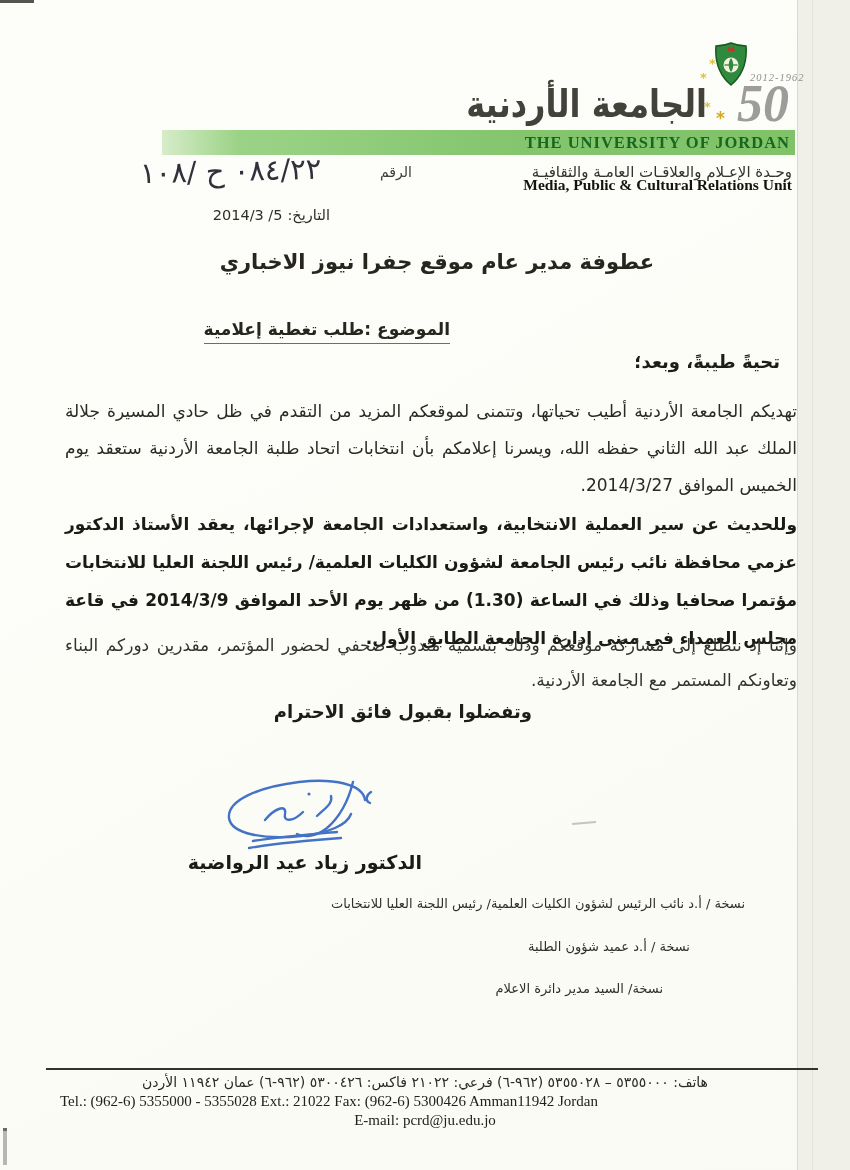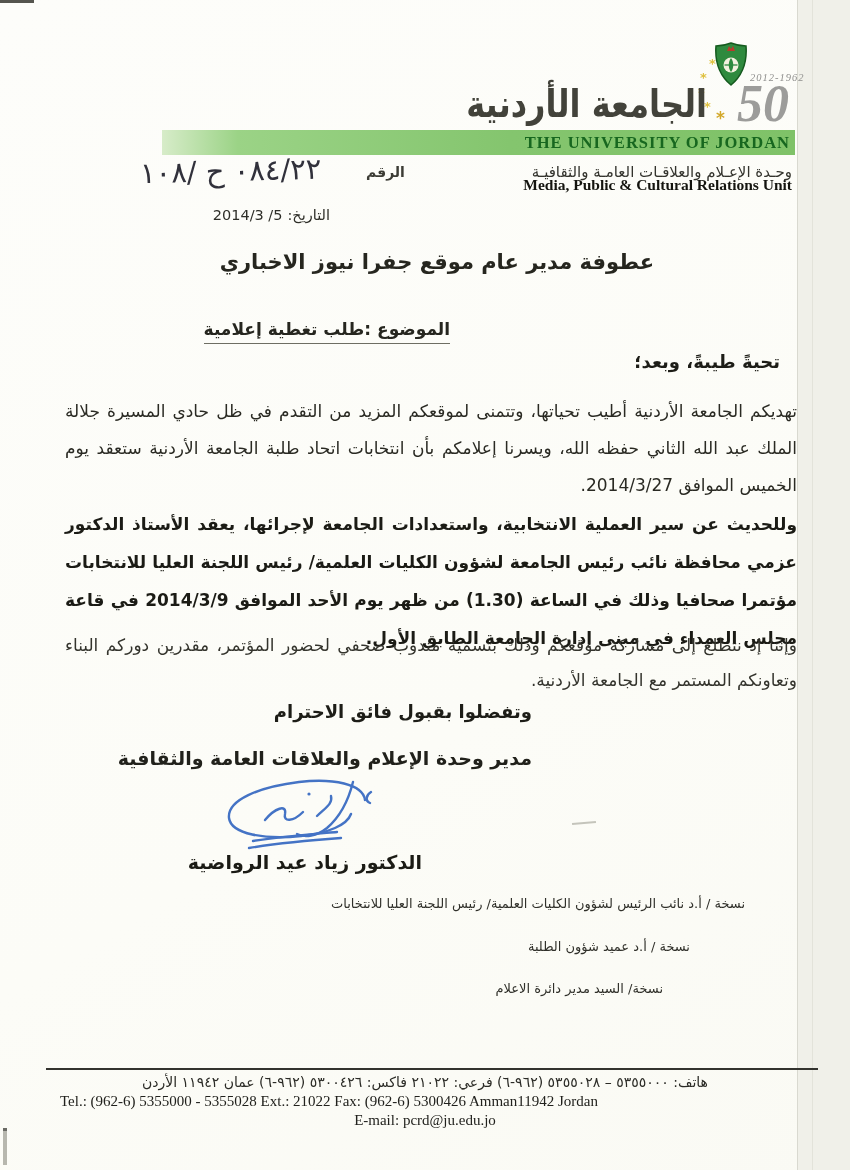--- a/index.html
+++ b/index.html
@@ -41,21 +41,21 @@
     display:flex;align-items:center;justify-content:flex-end;direction:ltr;}
   .green-bar .uni-en{font-family:"Liberation Serif","DejaVu Serif",serif;font-weight:bold;
     font-size:16.5px;color:#17671f;letter-spacing:1px;padding-right:5px;white-space:nowrap;}
   .unit-ar{position:absolute;right:58px;top:155px;font-size:15px;font-weight:400;color:#33332d;white-space:nowrap;margin-top:8px;}
   .unit-en{position:absolute;right:58px;top:176px;direction:ltr;
     font-family:"Liberation Serif","DejaVu Serif",serif;font-weight:bold;font-size:15.5px;color:#14140f;white-space:nowrap;}
 
   
   .ref-hand{position:absolute;left:140px;top:154px;direction:ltr;unicode-bidi:bidi-override;
     font-size:29px;color:#31313b;letter-spacing:3px;transform:rotate(-1.5deg);white-space:nowrap;}
-  .ref-label{position:absolute;left:366px;top:164px;font-size:14px;color:#3c3c35;font-weight:bold;}
+  .ref-label{position:absolute;left:380px;top:164px;font-size:14px;color:#3c3c35;}
   .date-line{position:absolute;right:520px;top:207px;display:flex;gap:5px;
     font-size:14.5px;color:#2e2e28;white-space:nowrap;}
   .date-line .val{direction:ltr;unicode-bidi:bidi-override;margin-left:28px;}
 
   
   .recipient{position:absolute;right:196px;top:250px;font-size:21px;font-weight:600;color:#26261f;white-space:nowrap;margin-left:37px;}
   .subject{position:absolute;right:400px;top:319px;font-size:17px;font-weight:600;color:#26261f;
     border-bottom:1px solid #6e6e63;padding-bottom:4px;white-space:nowrap;}
   .greeting{position:absolute;right:70px;top:351px;font-size:18px;font-weight:bold;color:#1d1d17;white-space:nowrap;}
   .para{position:absolute;left:65px;width:732px;text-align:justify;color:#2a2a23;
@@ -127,21 +127,20 @@
   </div>
 
   <div class="recipient">عطوفة مدير عام موقع جفرا نيوز الاخباري</div>
   <div class="subject">الموضوع :طلب تغطية إعلامية</div>
   <div class="greeting">تحيةً طيبةً، وبعد؛</div>
   <div class="para p1">تهديكم الجامعة الأردنية أطيب تحياتها، وتتمنى لموقعكم المزيد من التقدم في ظل حادي المسيرة جلالة الملك عبد الله الثاني حفظه الله، ويسرنا إعلامكم بأن انتخابات اتحاد طلبة الجامعة الأردنية ستعقد يوم الخميس الموافق 2014/3/27.</div>
   <div class="para p2">وللحديث عن سير العملية الانتخابية، واستعدادات الجامعة لإجرائها، يعقد الأستاذ الدكتور عزمي محافظة نائب رئيس الجامعة لشؤون الكليات العلمية/ رئيس اللجنة العليا للانتخابات مؤتمرا صحافيا وذلك في الساعة (1.30) من ظهر يوم الأحد الموافق 2014/3/9 في قاعة مجلس العمداء في مبنى إدارة الجامعة الطابق الأول.</div>
   <div class="para p3">وإننا إذ نتطلع إلى مشاركة موقعكم وذلك بتسمية مندوب صحفي لحضور المؤتمر، مقدرين دوركم البناء وتعاونكم المستمر مع الجامعة الأردنية.</div>
   <div class="closing">وتفضلوا بقبول فائق الاحترام</div>
 
-  <div class="signer-title">مدير وحدة الإعلام والعلاقات العامة والثقافية</div>
   <div class="signature">
     <svg width="215" height="85" viewBox="0 0 215 85">
       <g fill="none" stroke="#4473c5" stroke-width="2.4" stroke-linecap="round">
         <path d="M152 30 C 150 14 120 8 86 12 C 46 17 14 30 16 48 C 18 64 52 70 88 66 C 116 63 134 55 138 44"></path>
         <path d="M52 50 C 62 38 74 34 72 44 C 70 52 80 52 90 42"></path>
         <path d="M104 46 C 112 38 120 34 118 26"></path>
         <path d="M140 12 C 136 28 128 46 114 58 C 104 66 92 68 84 64"></path>
         <path d="M158 22 c -5 3 -6 9 -1 11"></path>
         <path d="M40 71 C 70 66 100 64 124 62"></path>
         <path d="M36 78 C 66 73 100 70 128 68"></path>

